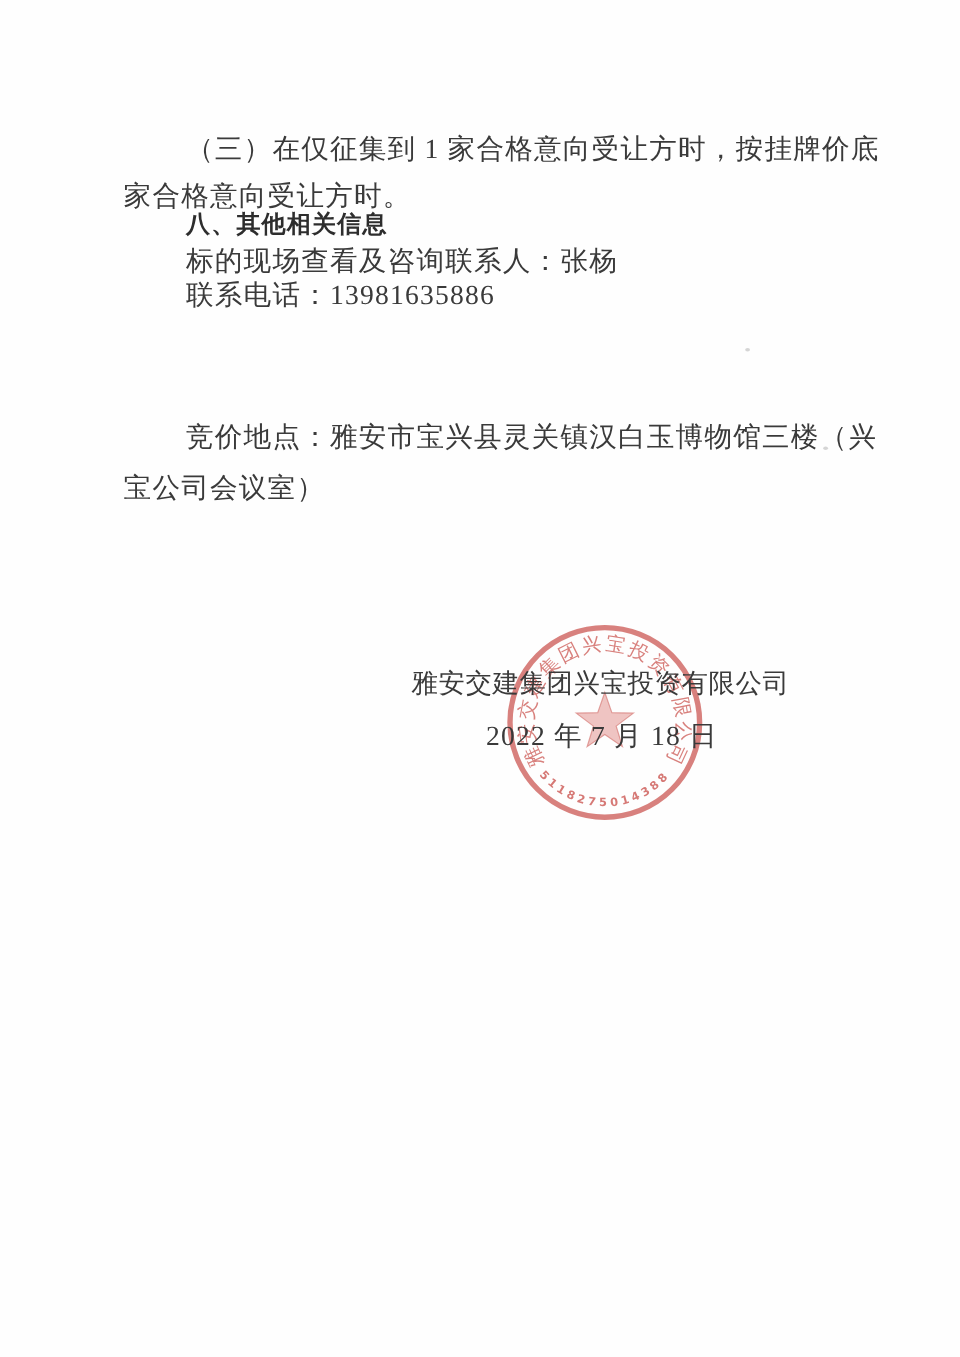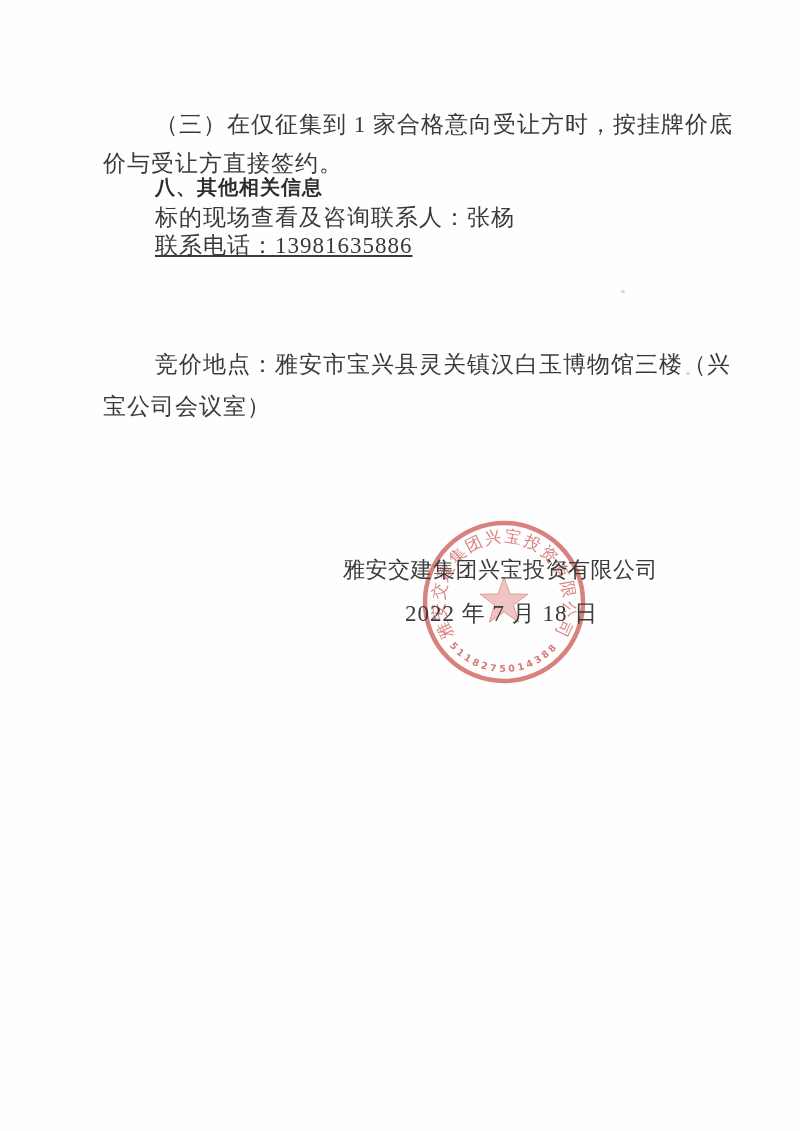--- a/index.html
+++ b/index.html
@@ -68,26 +68,26 @@
     border-radius: 50%;
     opacity: 0.6;
   }
 </style>
 </head>
 <body>
 
 <div class="page">
 
   <div class="line" style="left:155px; top:112px;">（三）在仅征集到 1 家合格意向受让方时，按挂牌价底</div>
-  <div class="line" style="left:103px; top:151px;">价与受让方直接签约。</div>
+  <div class="line" style="left:103px; top:151px;">家合格意向受让方时。</div>
 
   <div class="line heading" style="left:155px; top:176px;">八、其他相关信息</div>
 
   <div class="line" style="left:155px; top:205px;">标的现场查看及咨询联系人：张杨</div>
-  <div class="line" style="left:155px; top:233px;text-decoration:underline;">联系电话：13981635886</div>
+  <div class="line" style="left:155px; top:233px;">联系电话：13981635886</div>
   <div class="line" style="left:155px; top:352px;">竞价地点：雅安市宝兴县灵关镇汉白玉博物馆三楼（兴</div>
   <div class="line" style="left:103px; top:394px;">宝公司会议室）</div>
 
   <div class="speck" style="left:621px; top:290px;"></div>
   <div class="speck" style="left:686px; top:372px;"></div>
 
   <svg class="seal" width="172" height="172" viewBox="0 0 172 172">
     <defs>
       <path id="ringArc" d="M 34.04 116 A 60 60 0 1 1 137.96 116" fill="none"></path>
       <path id="codeArc" d="M 32.38 131 A 70 70 0 0 0 139.62 131" fill="none"></path>

